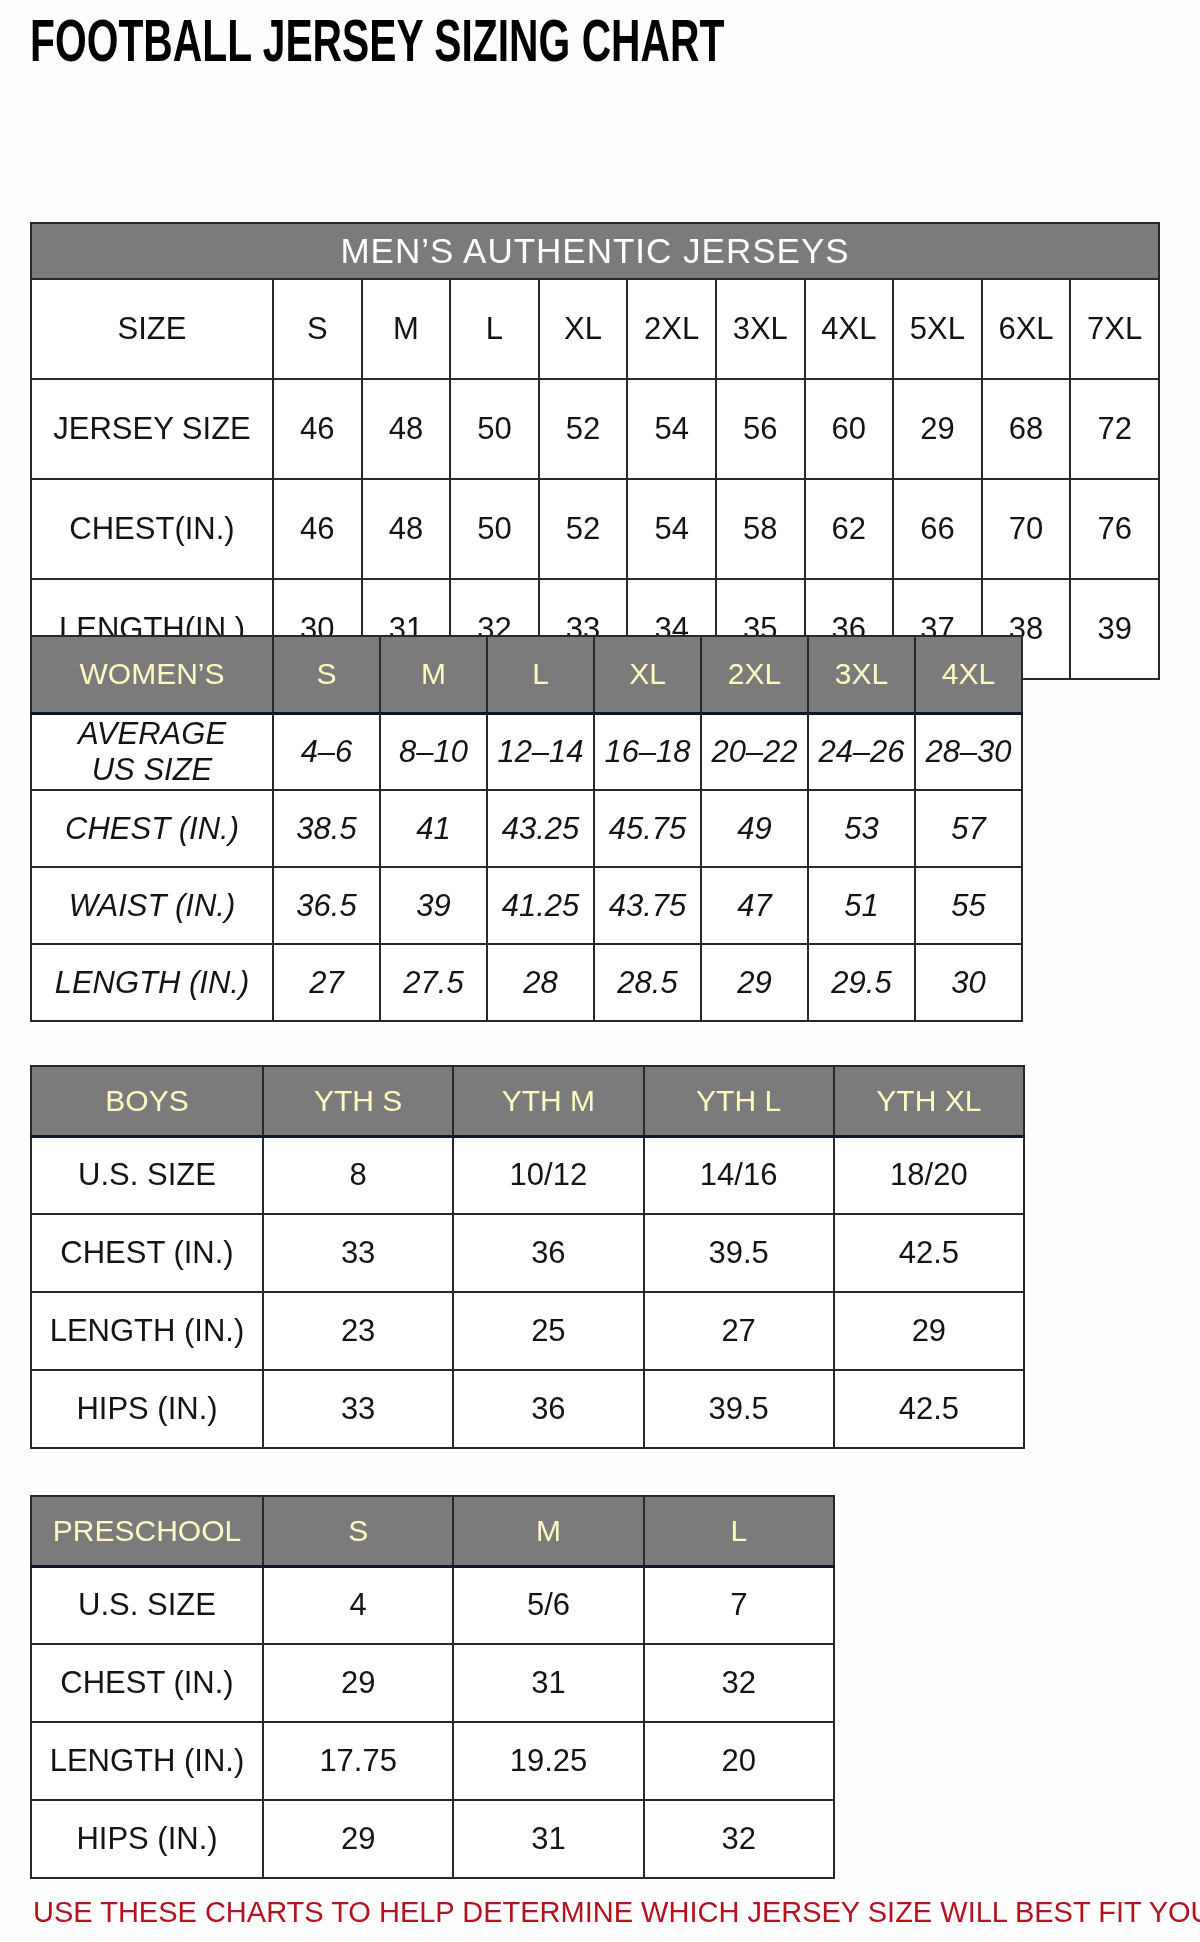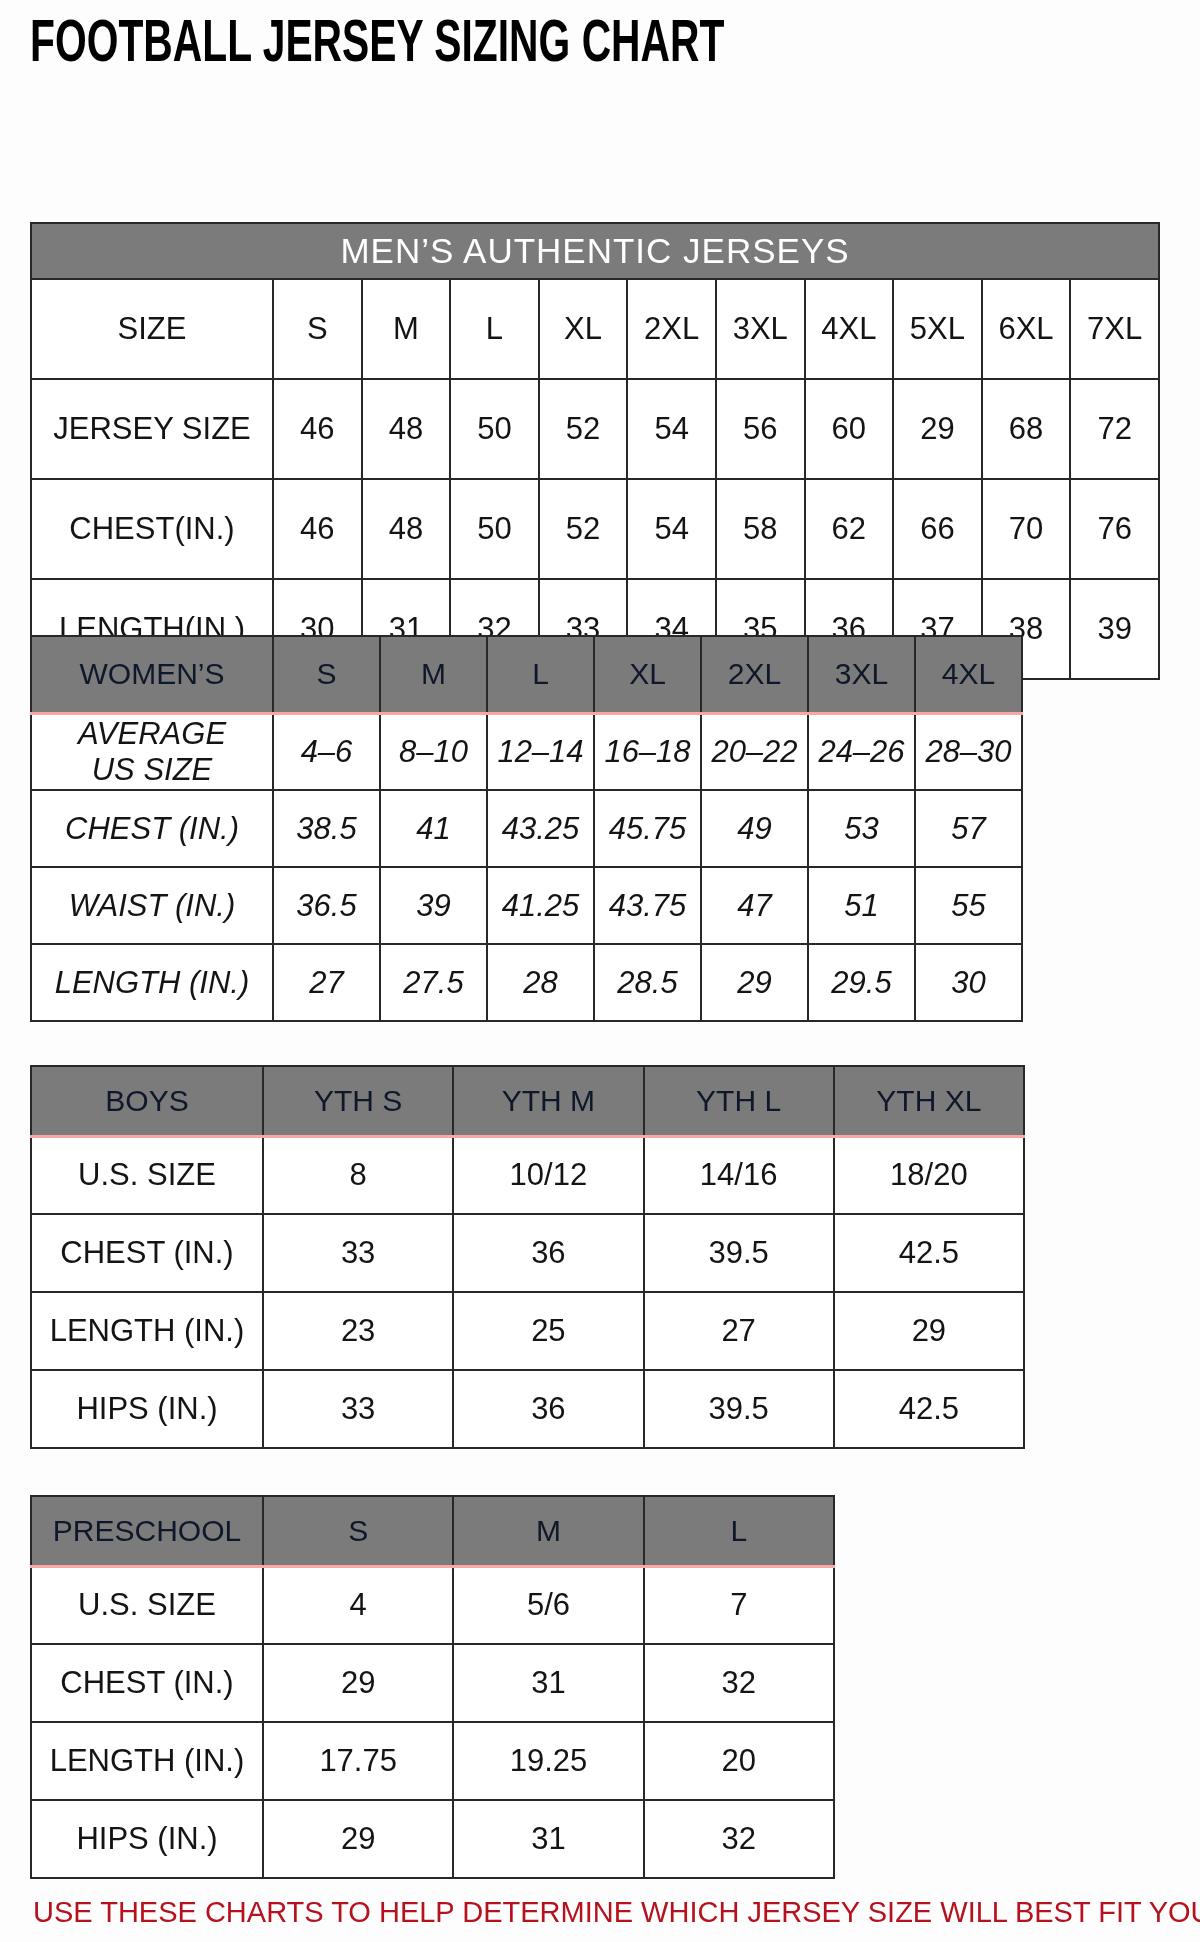--- a/index.html
+++ b/index.html
@@ -43,22 +43,22 @@
   }
   table.sizing td, table.sizing th{
     border:2px solid var(--border);
     text-align:center;vertical-align:middle;
     font-size:31px;font-weight:normal;color:var(--ink);
     padding:0;overflow:hidden;
   }
   td.labelcol, th.labelcol{white-space:pre-line;font-size:30px;}
   
   table.grayhead th{
-    background:var(--gray);color:#0f172a;font-size:30px;
-    border-bottom:3px solid #fca5a5;
+    background:var(--gray);color:#fef9c3;font-size:30px;
+    border-bottom:3px solid #0f172a;
   }
   
   table.mens{left:30px;top:278px;width:1130px;}
   table.mens tr{height:100px;}
   table.mens th{background:#fff;color:var(--ink);}
   table.mens .labelcol{width:240px;}
   
   table.womens{left:30px;top:635px;width:993px;}
   table.womens thead tr{height:77px;}
   table.womens tbody tr{height:77px;font-style:italic;}

